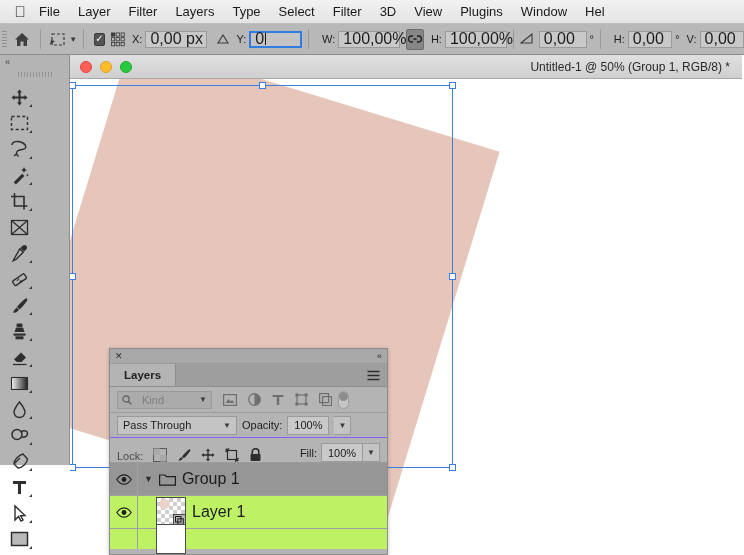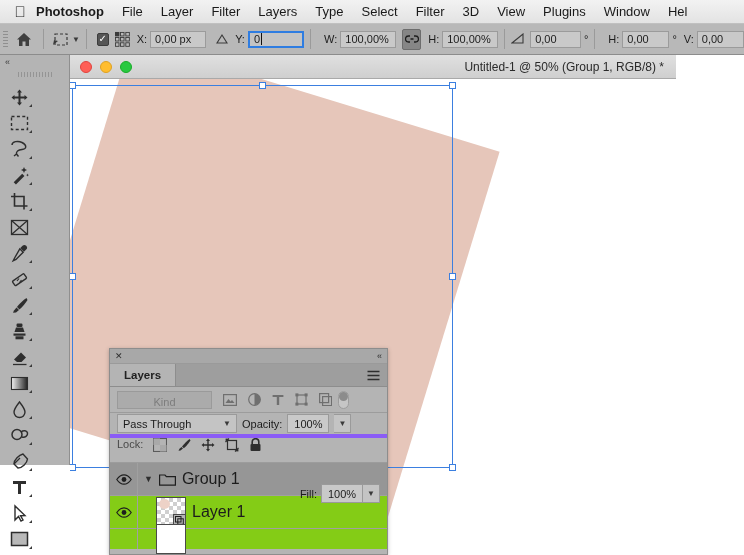--- a/index.html
+++ b/index.html
@@ -47,21 +47,21 @@
   .ob-check {
     width: 13px; height: 13px; background: #555; border: 1px solid #3c3c3c; border-radius: 2px;
     display: flex; align-items: center; justify-content: center; color: #fff; font-size: 10px; line-height: 1;
     margin-left: 4px;
   }
   .refgrid { margin-left: 6px; width: 17px; height: 17px; display: block; }
   .field-label { margin-left: 7px; margin-right: 3px; white-space: nowrap; }
   .num-field {
     background: #c9c9c9; border: 1px solid #9b9b9b; height: 17px;
     display: flex; align-items: center; padding: 0 4px;
-    font-size: 11px; color: #1c1c1c; white-space: nowrap;
+    font-size: 16px; color: #1c1c1c; white-space: nowrap;
   }
   .num-field.w60 { width: 62px; }
   .num-field.w54 { width: 56px; }
   .num-field.w50 { width: 52px; }
   .num-field.focused {
     border: 2px solid #2f7de1; background: #c4c4c4; position: relative;
   }
   .caret {
     display: inline-block; width: 1px; height: 12px; background: #111; margin-left: 1px;
   }
@@ -92,21 +92,21 @@
     position: absolute; right: 3px; bottom: 3px;
     width: 0; height: 0; border-left: 3px solid transparent; border-bottom: 3px solid #3a3a3a;
   }
 
   
   .docwin {
     position: absolute; top: 55px; left: 70px; width: 674px; height: 500px;
     background: #ffffff;
   }
   .doc-title {
-    position: relative; height: 24px; width: 606px;
+    position: relative; height: 24px; width: 672px;
     background: linear-gradient(#e0e0e0, #cfcfcf);
     border-bottom: 1px solid #a9a9a9;
     display: flex; align-items: center;
   }
   .traffic { display: flex; gap: 8px; padding-left: 10px; }
   .tl { width: 12px; height: 12px; border-radius: 50%; }
   .tl.red { background: #ff5f57; border: 1px solid #e0443e; }
   .tl.yellow { background: #ffbd2e; border: 1px solid #dea123; }
   .tl.green { background: #28c940; border: 1px solid #1aab29; }
   .doc-title-text {
@@ -171,60 +171,60 @@
   .lp-menu {
     position: absolute; right: 7px; top: 0; height: 23px; display: flex; align-items: center;
   }
   .burger { width: 13px; display: block; }
   .lp-filter {
     height: 26px; display: flex; align-items: center; padding: 0 7px; gap: 0px;
     border-bottom: 1px solid #9c9c9c;
   }
   .kind-select {
     width: 95px; height: 18px; background: #ababab; border: 1px solid #9a9a9a;
-    display: flex; align-items: center; gap: 4px; padding: 0 4px;
-    color: #7d7d7d; font-size: 11px; flex-direction: column;
+    display: flex; align-items: center; gap: 10px; padding: 0 4px;
+    color: #7d7d7d; font-size: 11px;
   }
   .kind-select .sp { flex: 1; }
   .filter-icons { display: flex; align-items: center; gap: 11px; margin-left: 11px; }
   .toggle-pill {
     width: 11px; height: 18px; border-radius: 6px; background: #c6c6c6; border: 1px solid #9d9d9d;
     position: relative; margin-left: 6px;
   }
   .toggle-pill::before {
     content: ""; position: absolute; left: 0px; top: 0px; width: 9px; height: 9px;
     border-radius: 50%; background: #8c8c8c;
   }
   .lp-blend {
     height: 25px; display: flex; align-items: center; padding: 0 7px;
-    border-bottom: 4px solid #8b5cf6; gap: 5px;
+    border-bottom: 1px solid #8b5cf6; gap: 5px;
   }
   .blend-select {
     width: 120px; height: 19px; background: #c4c4c4; border: 1px solid #9a9a9a;
     display: flex; align-items: center; padding: 0 5px; font-size: 11px;
   }
   .blend-select .sp { flex: 1; }
   .opacity-box {
     height: 19px; background: #c9c9c9; border: 1px solid #9a9a9a;
     display: flex; align-items: center; padding: 0 5px; width: 42px; justify-content: center;
   }
   .stepper {
     width: 17px; height: 19px; background: #c4c4c4; border: 1px solid #9a9a9a; border-left: none;
     display: flex; align-items: center; justify-content: center;
   }
   .lp-lock {
-    height: 25px; display: flex; align-items: flex-start; padding: 0 7px; gap: 10px;
+    height: 25px; display: flex; align-items: flex-end; padding: 0 7px; gap: 10px;
     border-bottom: 1px solid #9c9c9c;
   }
   .lock-label { color: #4a4a4a; }
   .fill-group { display: flex; align-items: center; margin-left: auto; gap: 4px; margin-top: 46px; }
   .layer-row {
     height: 33px; display: flex; align-items: center;
     border-bottom: 1px solid #a0a0a0;
-    background: #84cc16;
+    background: #bef264;
   }
   .layer-row.selected { background: #969696; }
   .eye-cell { width: 28px; display: flex; align-items: center; justify-content: center; border-right: 1px solid #a0a0a0; height: 100%; }
   .row-body { display: flex; align-items: center; flex: 1; padding-left: 6px; gap: 6px; }
   .disclosure { font-size: 9px; color: #2e2e2e; }
   .layer-name { font-size: 16px; color: #1c1c1c; }
   .thumb {
     width: 30px; height: 30px; border: 1px solid #4a4a4a; position: relative; margin-left: 12px;
     background-color: #ffffff;
     background-image:
@@ -246,21 +246,20 @@
   .layer-row.partial { height: 20px; border-bottom: none; }
   svg { display: block; }
 </style>
 </head>
 <body>
 
 <div id="app">
 
   <div class="menubar">
     <div class="apple-logo"></div>
-    <div class="menu-item app-name">Photoshop</div>
     <div class="menu-item">File</div>
     <div class="menu-item">Layer</div>
     <div class="menu-item">Filter</div>
     <div class="menu-item">Layers</div>
     <div class="menu-item">Type</div>
     <div class="menu-item">Select</div>
     <div class="menu-item">Filter</div>
     <div class="menu-item">3D</div>
     <div class="menu-item">View</div>
     <div class="menu-item">Plugins</div>

